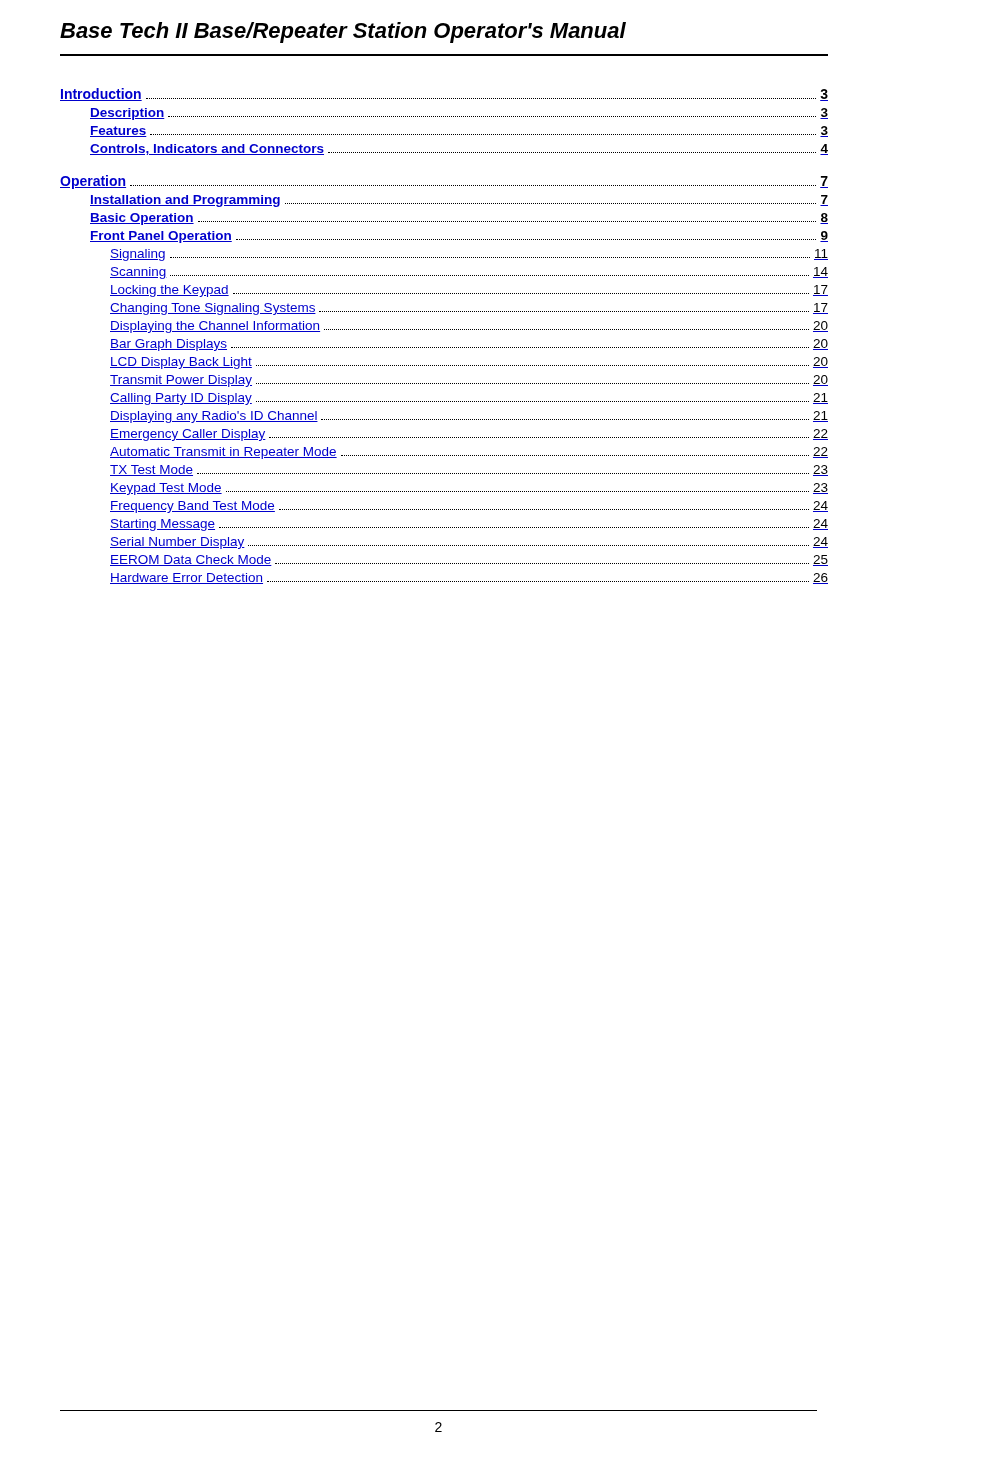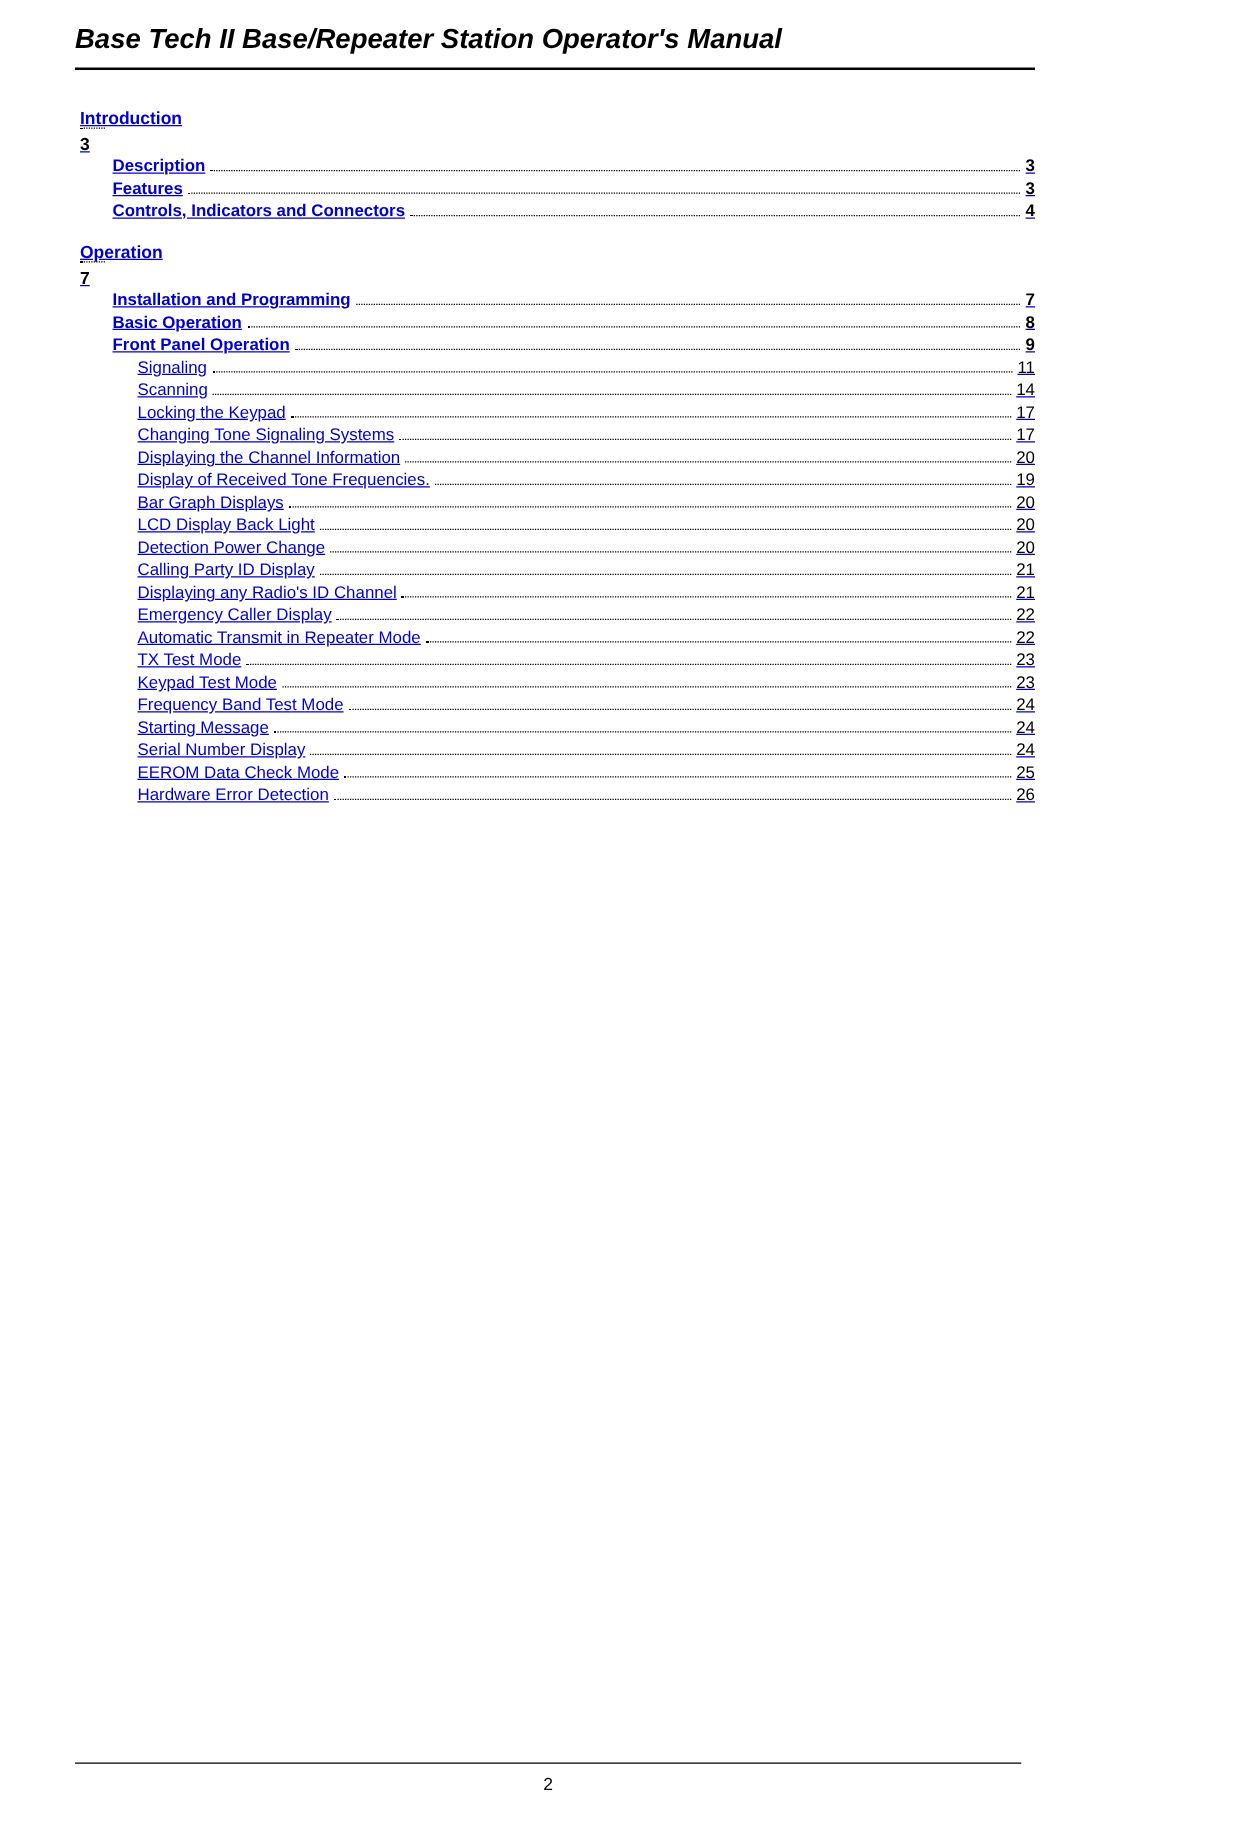--- a/index.html
+++ b/index.html
@@ -44,21 +44,20 @@
       margin-bottom: 2px;
       font-size: 13.5px;
       color: #0000cc;
       text-decoration: underline;
     }
 
     .toc-entry.level-1 {
       margin-left: 0px;
       font-weight: bold;
       font-size: 14px;
-      flex-direction: column;
     }
 
     .toc-entry.level-2 {
       margin-left: 30px;
       font-weight: bold;
     }
 
     .toc-entry.level-3 {
       margin-left: 50px;
       font-weight: normal;
@@ -182,40 +181,35 @@
       <span class="toc-dots"></span>
       <span class="toc-page">17</span>
     </div>
 
     <div class="toc-entry level-3">
       <span class="toc-label">Displaying the Channel Information</span>
       <span class="toc-dots"></span>
       <span class="toc-page">20</span>
     </div>
 
-    <div class="toc-entry level-3">
-      <span class="toc-label">Display of Received Tone Frequencies.</span>
-      <span class="toc-dots"></span>
-      <span class="toc-page">19</span>
-    </div>
 
     <div class="toc-entry level-3">
       <span class="toc-label">Bar Graph Displays</span>
       <span class="toc-dots"></span>
       <span class="toc-page">20</span>
     </div>
 
     <div class="toc-entry level-3">
       <span class="toc-label">LCD Display Back Light</span>
       <span class="toc-dots"></span>
       <span class="toc-page">20</span>
     </div>
 
     <div class="toc-entry level-3">
-      <span class="toc-label">Detection Power Change</span>
+      <span class="toc-label">Transmit Power Display</span>
       <span class="toc-dots"></span>
       <span class="toc-page">20</span>
     </div>
 
     <div class="toc-entry level-3">
       <span class="toc-label">Calling Party ID Display</span>
       <span class="toc-dots"></span>
       <span class="toc-page">21</span>
     </div>
 

